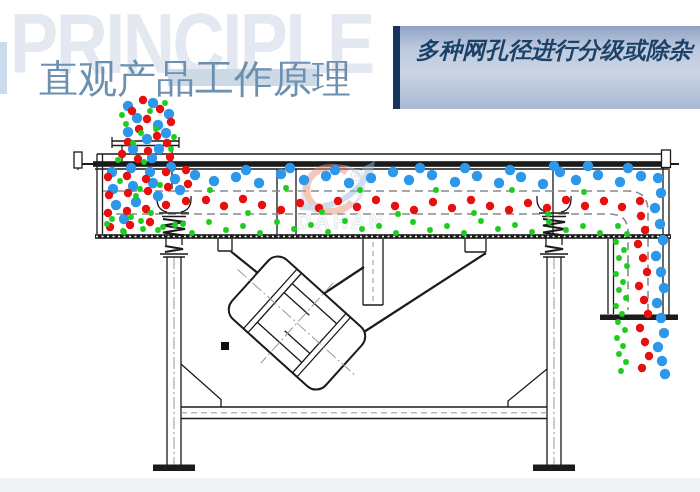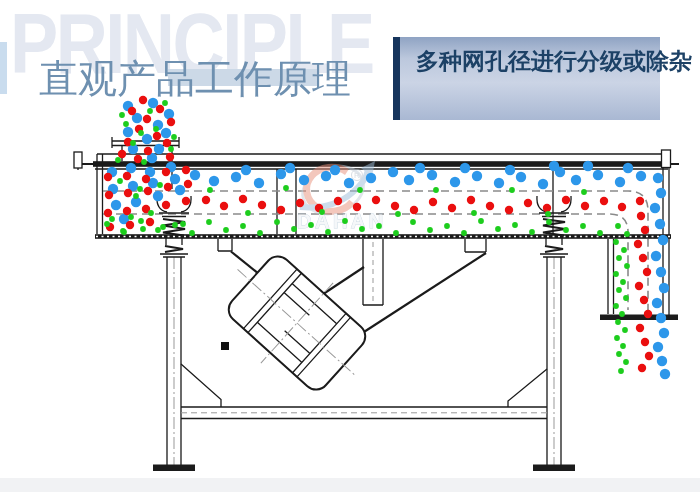--- a/index.html
+++ b/index.html
@@ -5,22 +5,22 @@
   html,body{margin:0;padding:0;background:#fff;}
   .stage{position:relative;width:700px;height:492px;background:#ffffff;overflow:hidden;
          font-family:"Liberation Sans",sans-serif;text-align:right;}
   .principle{position:absolute;left:10px;top:0;z-index:1;white-space:nowrap;line-height:1;
     font-weight:800;font-size:86px;letter-spacing:-3px;color:#e4e8f1;
     transform:scaleX(.84);transform-origin:left top;}
   .title-bar{position:absolute;left:168px;top:69px;width:150px;height:17px;background:#ccd9e7;z-index:2;}
   .page-title{position:absolute;left:25px;top:44px;z-index:3;margin:14px;white-space:nowrap;
     font-weight:normal;font-size:39px;line-height:1.1;color:#6e90b0;}
   .left-accent{position:absolute;left:0;top:42px;width:7px;height:52px;background:#c9dcee;z-index:2;}
-  .info-box{position:absolute;left:393px;top:37px;width:267px;height:83px;z-index:3;display:flex;
-    background:linear-gradient(180deg,#8fa3c3 0%,#bcc8dd 26%,#cbd4e5 55%,#a9b8d3 100%);}
+  .info-box{position:absolute;left:393px;top:26px;width:307px;height:83px;z-index:3;display:flex;
+    background:linear-gradient(180deg,#8fa3c3 0%,#bcc8dd 26%,#cbd4e5 55%,#a9b8d3 100%);font-style:italic;}
   .info-accent{width:7px;height:100%;background:#16355d;flex:0 0 auto;}
   .info-text{padding:8px 0 0 16px;font-size:23px;font-weight:600;color:#1c4166;line-height:33px;
     white-space:nowrap;}
   svg.diagram{position:absolute;left:0;top:0;z-index:1;}
   .ln{stroke:#1b1b1b;stroke-width:1.3;fill:none;}
   .ln2{stroke:#1b1b1b;stroke-width:2.2;fill:none;}
   .mesh{stroke:#8a8a8a;stroke-width:1.6;fill:none;stroke-dasharray:8 5;}
   .cdash{stroke:#999;stroke-width:1;fill:none;stroke-dasharray:12 3 2 3;}
 </style>
 </head>

